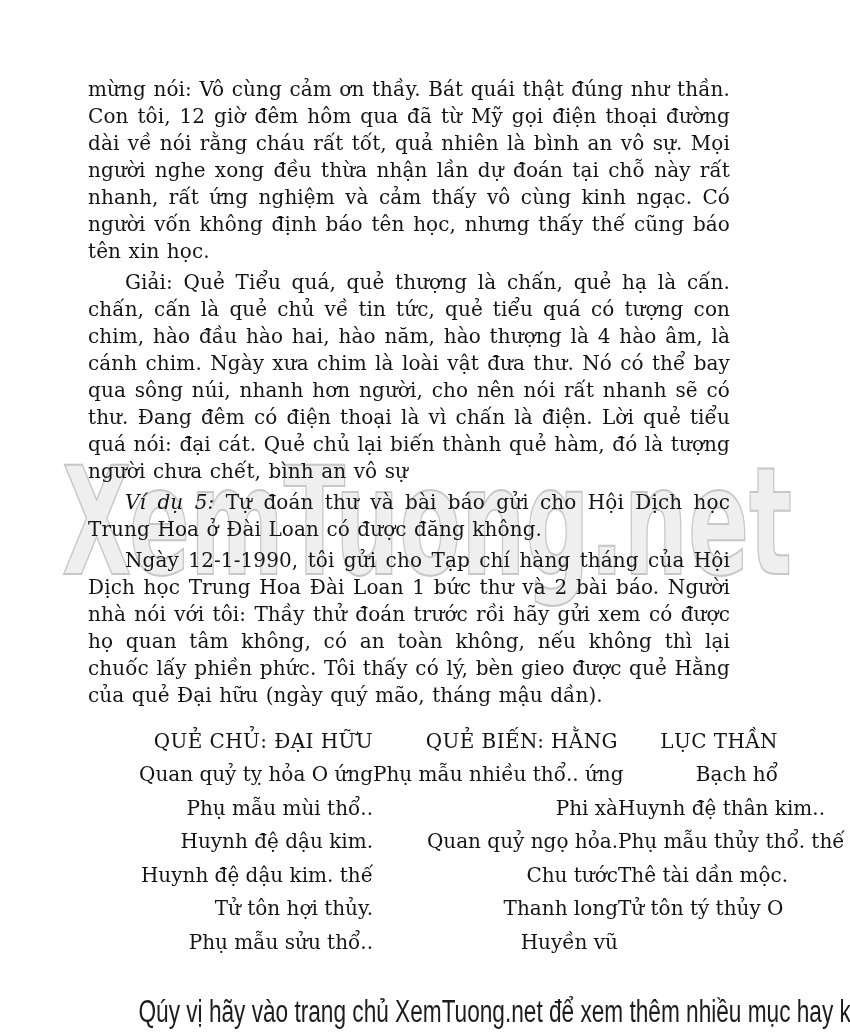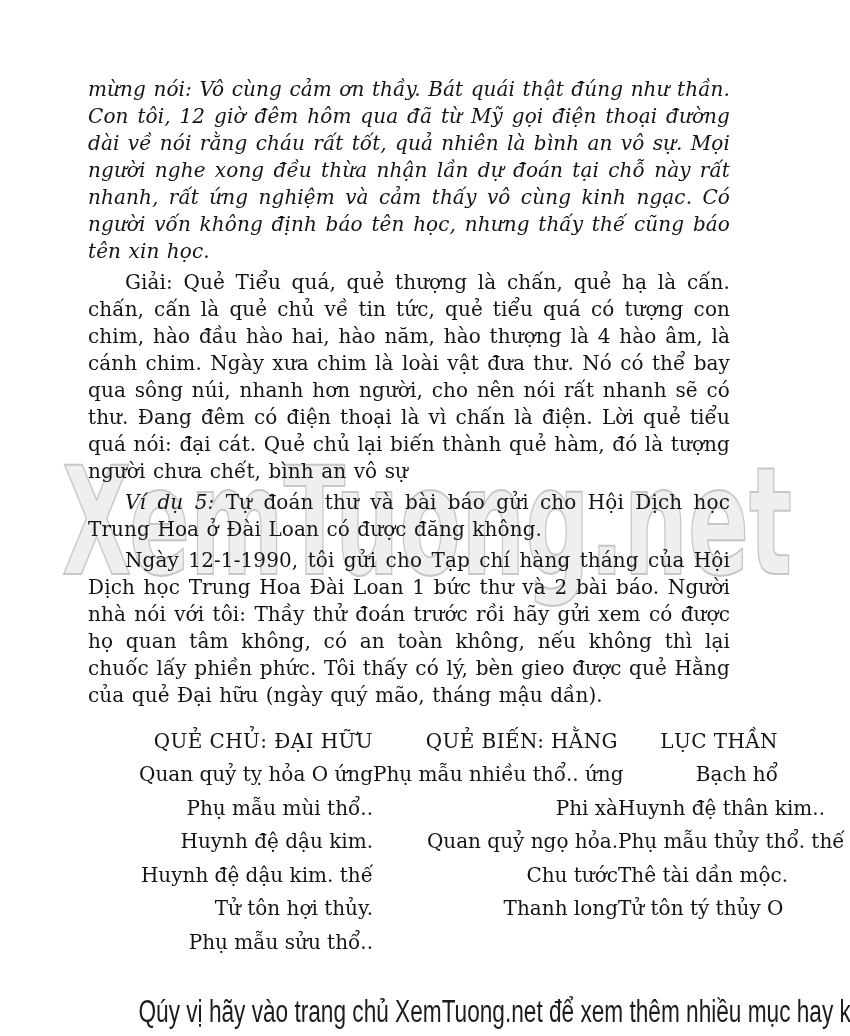--- a/index.html
+++ b/index.html
@@ -32,21 +32,21 @@
     top: 76px;
     width: 642px;
     z-index: 1;
     font-size: 20px;
     line-height: 27px;
     text-align: justify;
     letter-spacing: 0.1px;
     word-spacing: 1px;
   }
   .para { margin: 0 0 4px 0; text-indent: 37px; }
-  .para.flush { text-indent: 0; font-style: italic; }
+  .para.flush { text-indent: 0; }
   .lead-italic { }
   .lead-bold-italic { font-style: italic; font-weight: normal; }
   .hex-table {
     position: absolute;
     left: 113px;
     top: 724px;
     z-index: 1;
     display: grid;
     grid-template-columns: 260px 245px 160px;
     grid-auto-rows: 33.5px;
@@ -117,20 +117,21 @@
     <div class="td">Phụ mẫu thủy thổ. thế</div>
     <div class="td">Huynh đệ dậu kim. thế</div>
     <div class="td">Chu tước</div>
 
     <div class="td">Thê tài dần mộc.</div>
     <div class="td">Tử tôn hợi thủy.</div>
     <div class="td">Thanh long</div>
 
     <div class="td">Tử tôn tý thủy O</div>
     <div class="td">Phụ mẫu sửu thổ..</div>
+    <div class="td">Huyền vũ</div>
   </div>
 
   <div class="page-number">399</div>
 
   <div class="footer">
     <span class="footer-text">Qúy vị hãy vào trang chủ XemTuong.net để xem thêm nhiều mục hay khác</span>
   </div>
 
 </div>
 

